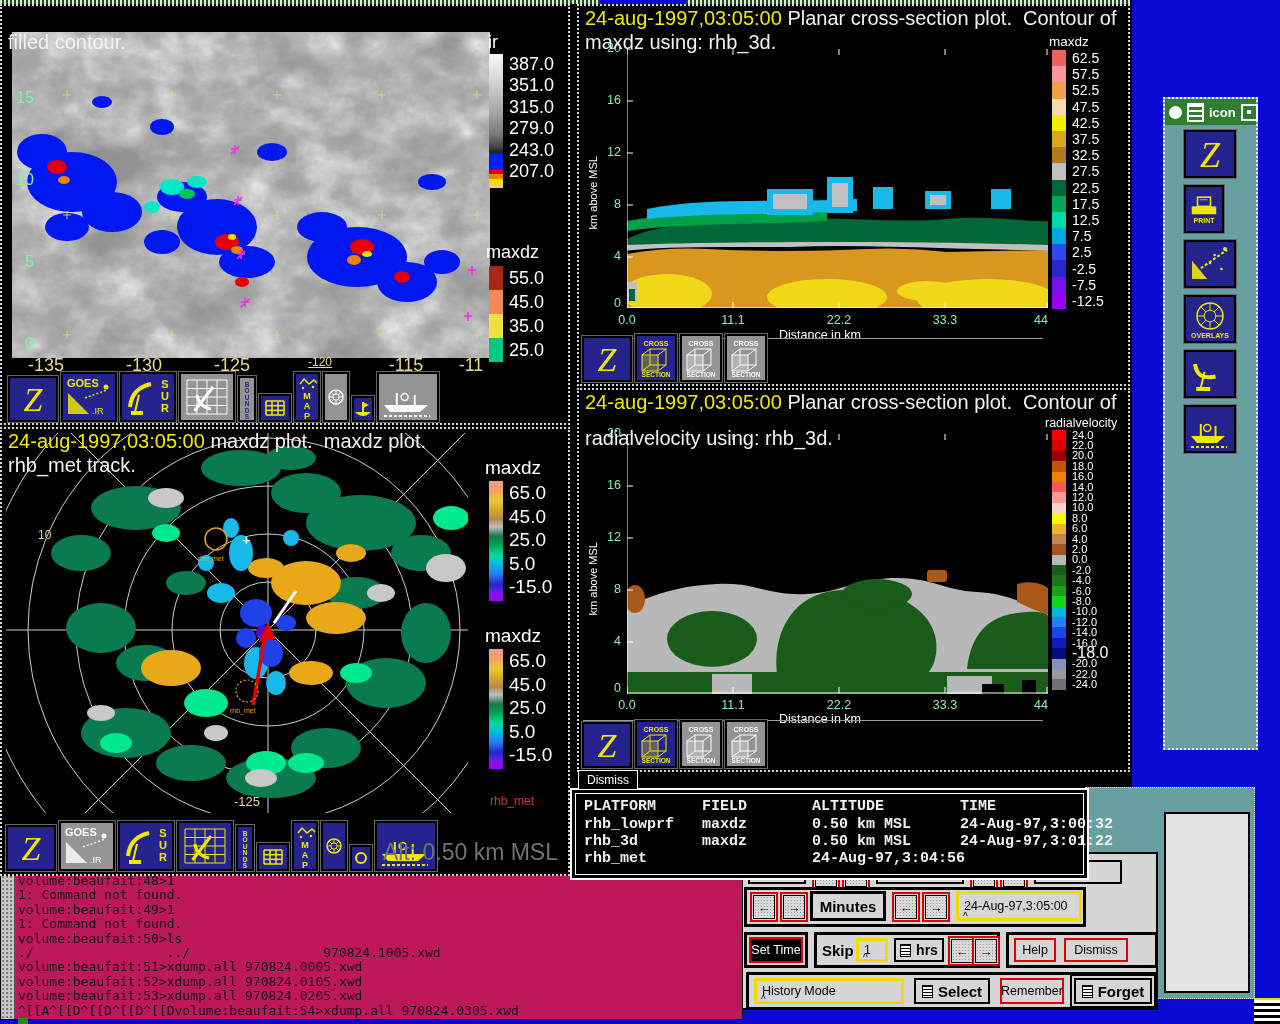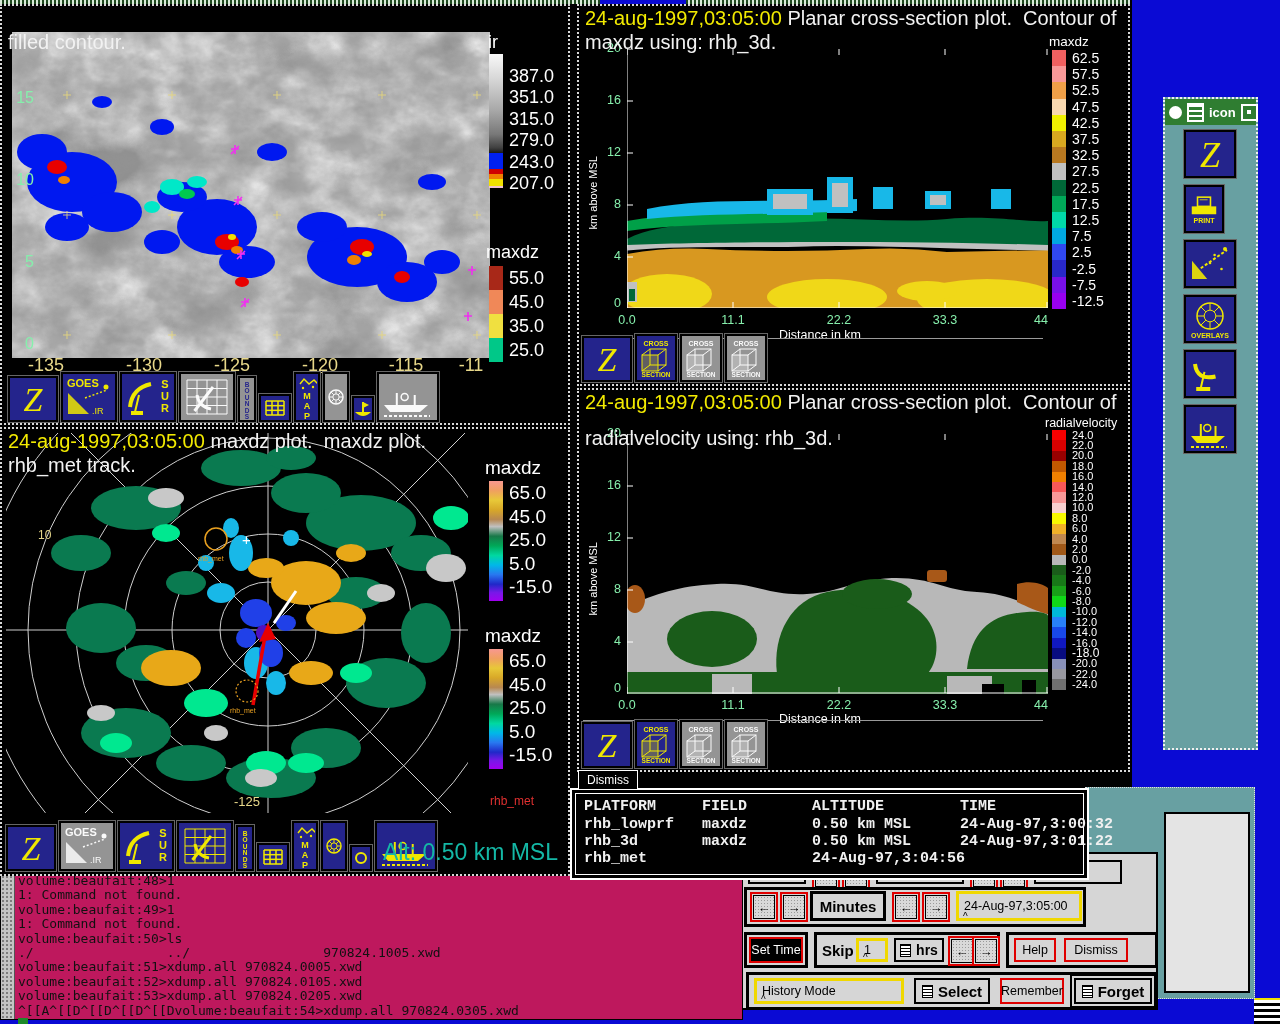--- a/index.html
+++ b/index.html
@@ -141,29 +141,29 @@
         <path d="M456,238 h8 M460,234 v9"></path>
         <path d="M452,284 h8 M456,280 v9"></path>
       </g>
     </svg>
   </div>
   <div id="ir-lat"></div>
   <div class="abs" id="ir-lon" style="left:0;top:0;width:482px;height:100%;overflow:hidden;pointer-events:none">
       <span class="ticklbl" style="left: 44px; top: 350px; transform: translateX(-50%); font-size: 18px; color: rgb(232, 216, 138);">-135</span>
       <span class="ticklbl" style="left: 142px; top: 350px; transform: translateX(-50%); font-size: 18px; color: rgb(232, 216, 138);">-130</span>
       <span class="ticklbl" style="left: 230px; top: 350px; transform: translateX(-50%); font-size: 18px; color: rgb(232, 216, 138);">-125</span>
-      <span class="ticklbl" style="left: 318px; top: 350px; transform: translateX(-50%); font-size: 18px; color: rgb(232, 216, 138); text-decoration: underline;">-120</span>
+      <span class="ticklbl" style="left: 318px; top: 350px; transform: translateX(-50%); font-size: 12px; color: rgb(232, 216, 138); text-decoration: underline;">-120</span>
       <span class="ticklbl" style="left: 404px; top: 350px; transform: translateX(-50%); font-size: 18px; color: rgb(232, 216, 138);">-115</span>
       <span class="ticklbl" style="left: 474px; top: 350px; transform: translateX(-50%); font-size: 18px; color: rgb(232, 216, 138);">-110</span>
     </div>
 
   <span class="cbhdr" style="left:486px;top:26px;font-size:18px">ir</span>
   <div class="abs" style="left:487px;top:48px;display:flex;gap:6px">
     <div class="gradbar" style="height:134px;background:linear-gradient(#f8f8f8 0%,#d8d8d8 18%,#a8a8a8 42%,#787878 60%,#404040 70%,#181818 74%,#0020f0 74%,#0020f0 86%,#d00000 86%,#d00000 89.5%,#f08000 89.5%,#f08000 93%,#f0e000 93%,#f0e000 98.5%,#f0c0d0 98.5%)"></div>
-    <div class="lblcol" id="ir-cb-ticks" style="height:128px;font-size:18px;margin-top:12px">
+    <div class="lblcol" id="ir-cb-ticks" style="height:128px;font-size:18px;margin-top:0">
         <span style="font-size: 18px;">387.0</span>
         <span style="font-size: 18px;">351.0</span>
         <span style="font-size: 18px;">315.0</span>
         <span style="font-size: 18px;">279.0</span>
         <span style="font-size: 18px;">243.0</span>
         <span style="font-size: 18px;">207.0</span>
       </div>
   </div>
   <span class="cbhdr" style="left:484px;top:236px;font-size:18px">maxdz</span>
   <div class="abs" id="ir-cb-maxdz" style="left:487px;top:260px">
@@ -485,21 +485,21 @@
       <div class="tile t-navy" style="width: 62px; height: 50px;">
         <svg width="56" height="44" viewBox="0 0 56 44" font-family="Liberation Sans,sans-serif">
           <path d="M4,30 H48 L40,37 H10 Z" fill="#f0e800"></path>
           <line x1="16.8" y1="18" x2="16.8" y2="30" stroke="#f0e800" stroke-width="2"></line>
           <circle cx="24.64" cy="22" r="3.5" fill="none" stroke="#f0e800" stroke-width="1.5"></circle>
           <line x1="34.72" y1="20" x2="34.72" y2="30" stroke="#f0e800" stroke-width="2"></line>
           <line x1="4" y1="41" x2="50" y2="41" stroke="#f0e800" stroke-width="2" stroke-dasharray="3 2"></line>
         </svg>
       </div>
     </div>
-  <span style="position:absolute;right:10px;bottom:8px;color:#14b8a6;font-size:23px">Alt: 0.50 km MSL</span>
+  <span style="position:absolute;right:10px;bottom:8px;color:#737373;font-size:23px">Alt: 0.50 km MSL</span>
 </div>
 
 <div class="win" id="w-cs1" style="left:577px;top:4px;width:553px;height:382px;z-index:2">
   <div class="ttl" style="top:0"><span class="t-time">24-aug-1997,03:05:00</span><span> Planar cross-section plot.  Contour of</span></div>
   <div class="ttl" style="top:24px">maxdz using: rhb_3d.</div>
   <div class="abs" style="left:48px;top:43px">
   <svg width="421" height="259" viewBox="0 0 421 259">
     <g>
       <path d="M0,259 L0,205 Q40,198 80,200 T160,202 T240,200 T320,203 L421,201 L421,259 Z" fill="#d89820"></path>
       <ellipse cx="40" cy="245" rx="45" ry="20" fill="#f0d818"></ellipse>
@@ -772,21 +772,21 @@
       <div class="cbrow" style="height: 10.4px;">
         <span class="sw" style="background: rgb(24, 72, 232);"></span>
         <span class="cl" style="font-size: 11px;">-14.0</span>
       </div>
       <div class="cbrow" style="height: 10.4px;">
         <span class="sw" style="background: rgb(16, 24, 192);"></span>
         <span class="cl" style="font-size: 11px;">-16.0</span>
       </div>
       <div class="cbrow" style="height: 10.4px;">
         <span class="sw" style="background: rgb(8, 12, 128);"></span>
-        <span class="cl" style="font-size: 12px;">-18.0</span>
+        <span class="cl" style="font-size: 16px;">-18.0</span>
       </div>
       <div class="cbrow" style="height: 10.4px; text-align: right;">
         <span class="sw" style="background: rgb(136, 144, 184);"></span>
         <span class="cl" style="font-size: 11px;">-20.0</span>
       </div>
       <div class="cbrow" style="height: 10.4px;">
         <span class="sw" style="background: rgb(152, 152, 160);"></span>
         <span class="cl" style="font-size: 11px;">-22.0</span>
       </div>
       <div class="cbrow" style="height: 10.4px;">

